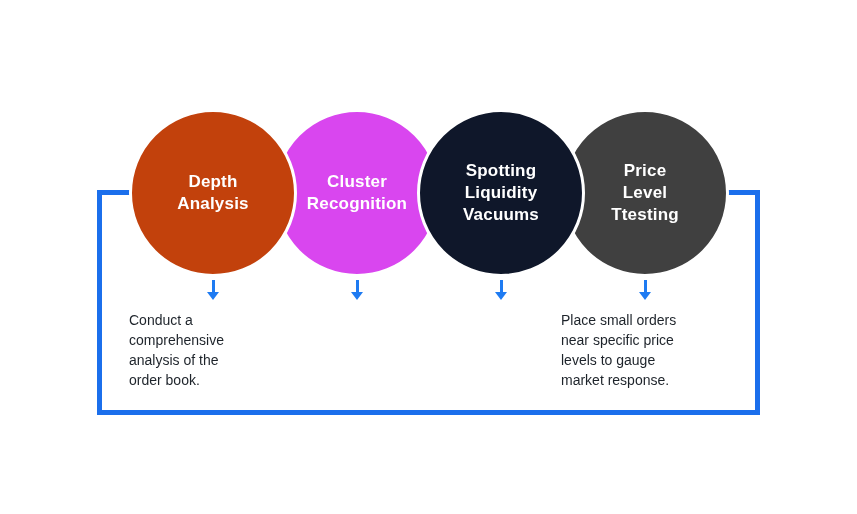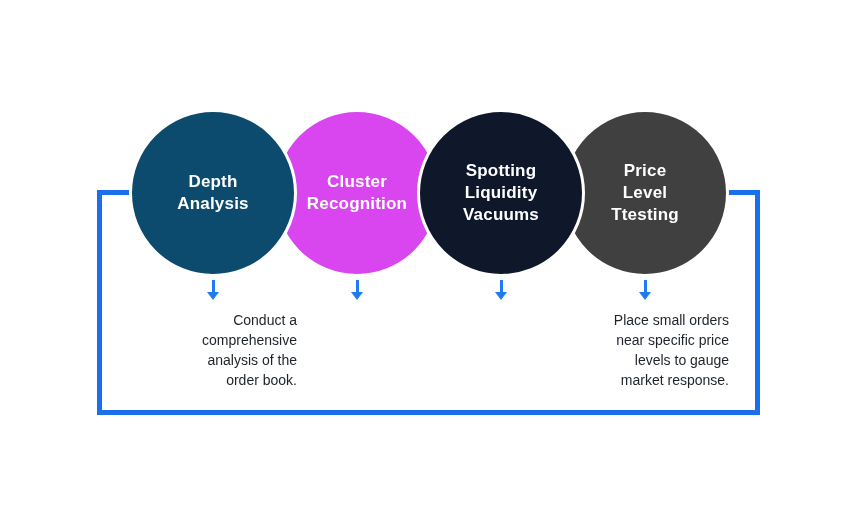--- a/index.html
+++ b/index.html
@@ -73,33 +73,33 @@
     border-left: 6px solid transparent;
     border-right: 6px solid transparent;
     border-top: 8px solid var(--arrow-blue);
   }
   .step-desc {
     margin-top: 10px;
     width: 168px;
     color: var(--body-text);
     font-size: 14px;
     line-height: 20px;
-    text-align: right;
+    text-align: left;
     white-space: pre-line;
   }
 </style>
 </head>
 <body>
 
 <div class="canvas">
 
   <div class="frame"></div>
 
   <div class="step front" style="left:129px">
-    <div class="circle" style="background: #0c4a6e;">
+    <div class="circle" style="background: #c2410c;">
       <div class="circle-title">Depth
 Analysis</div>
     </div>
     <div class="arrow">
       <div class="arrow-stem"></div>
       <div class="arrow-head"></div>
     </div>
     <div class="step-desc">Conduct a
 comprehensive
 analysis of the

